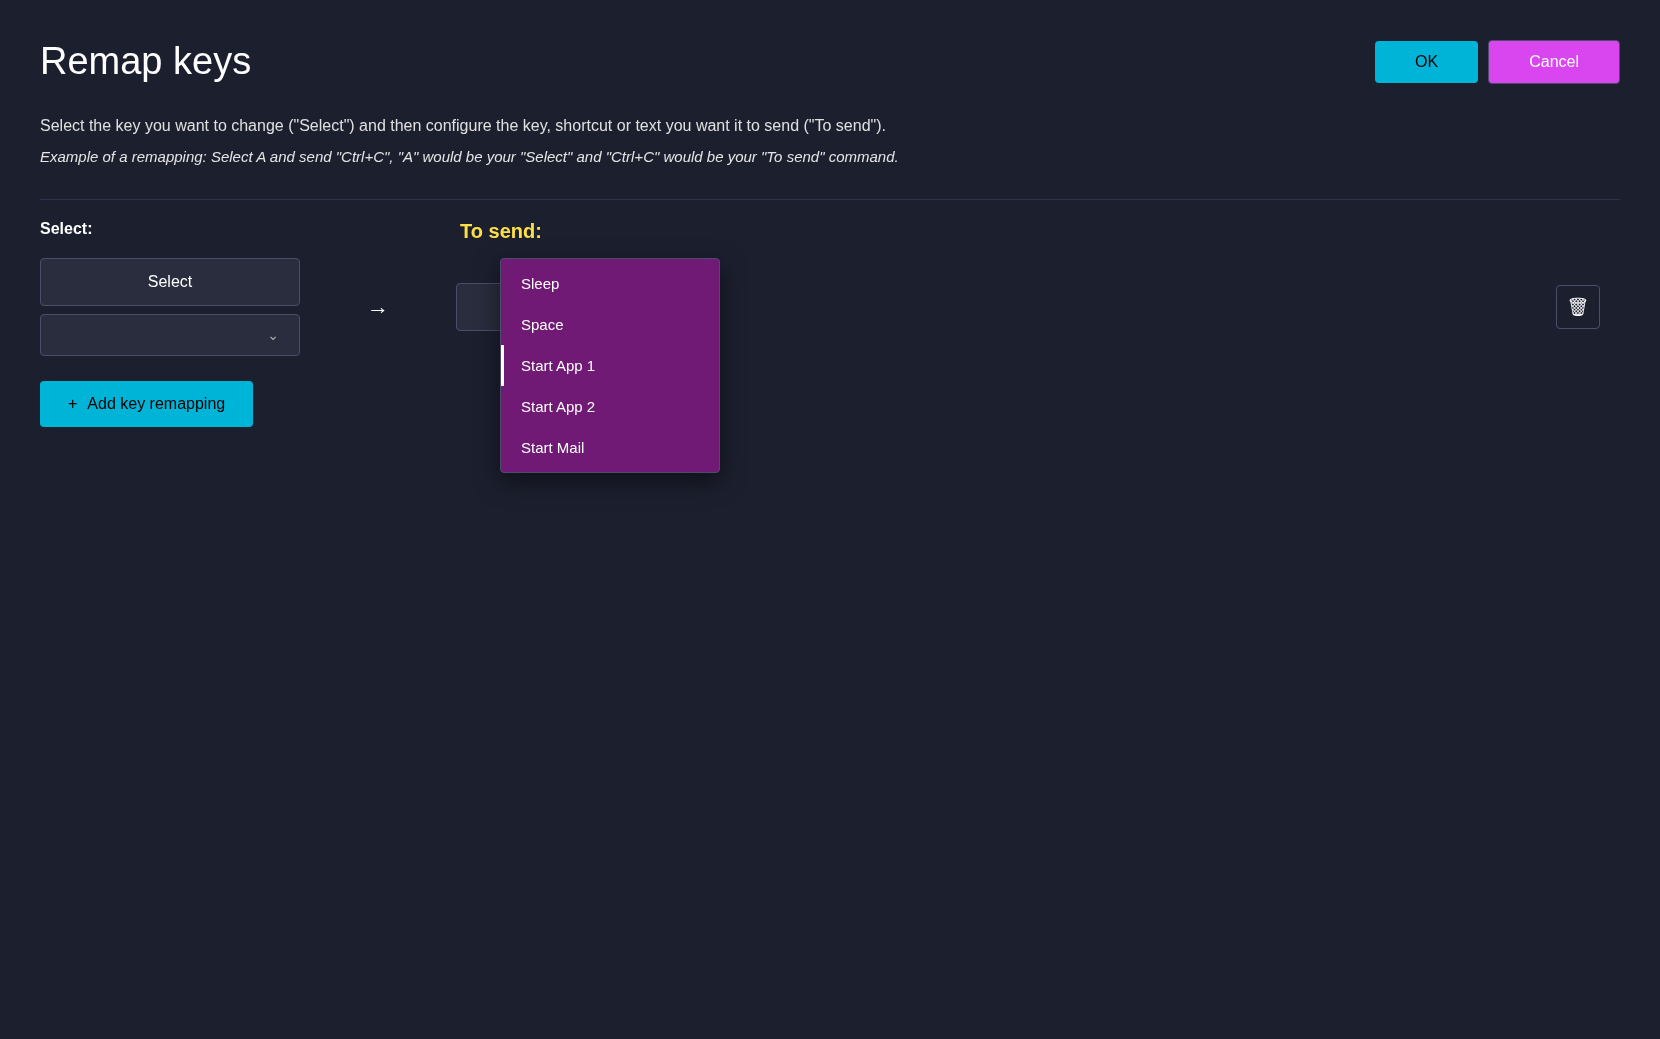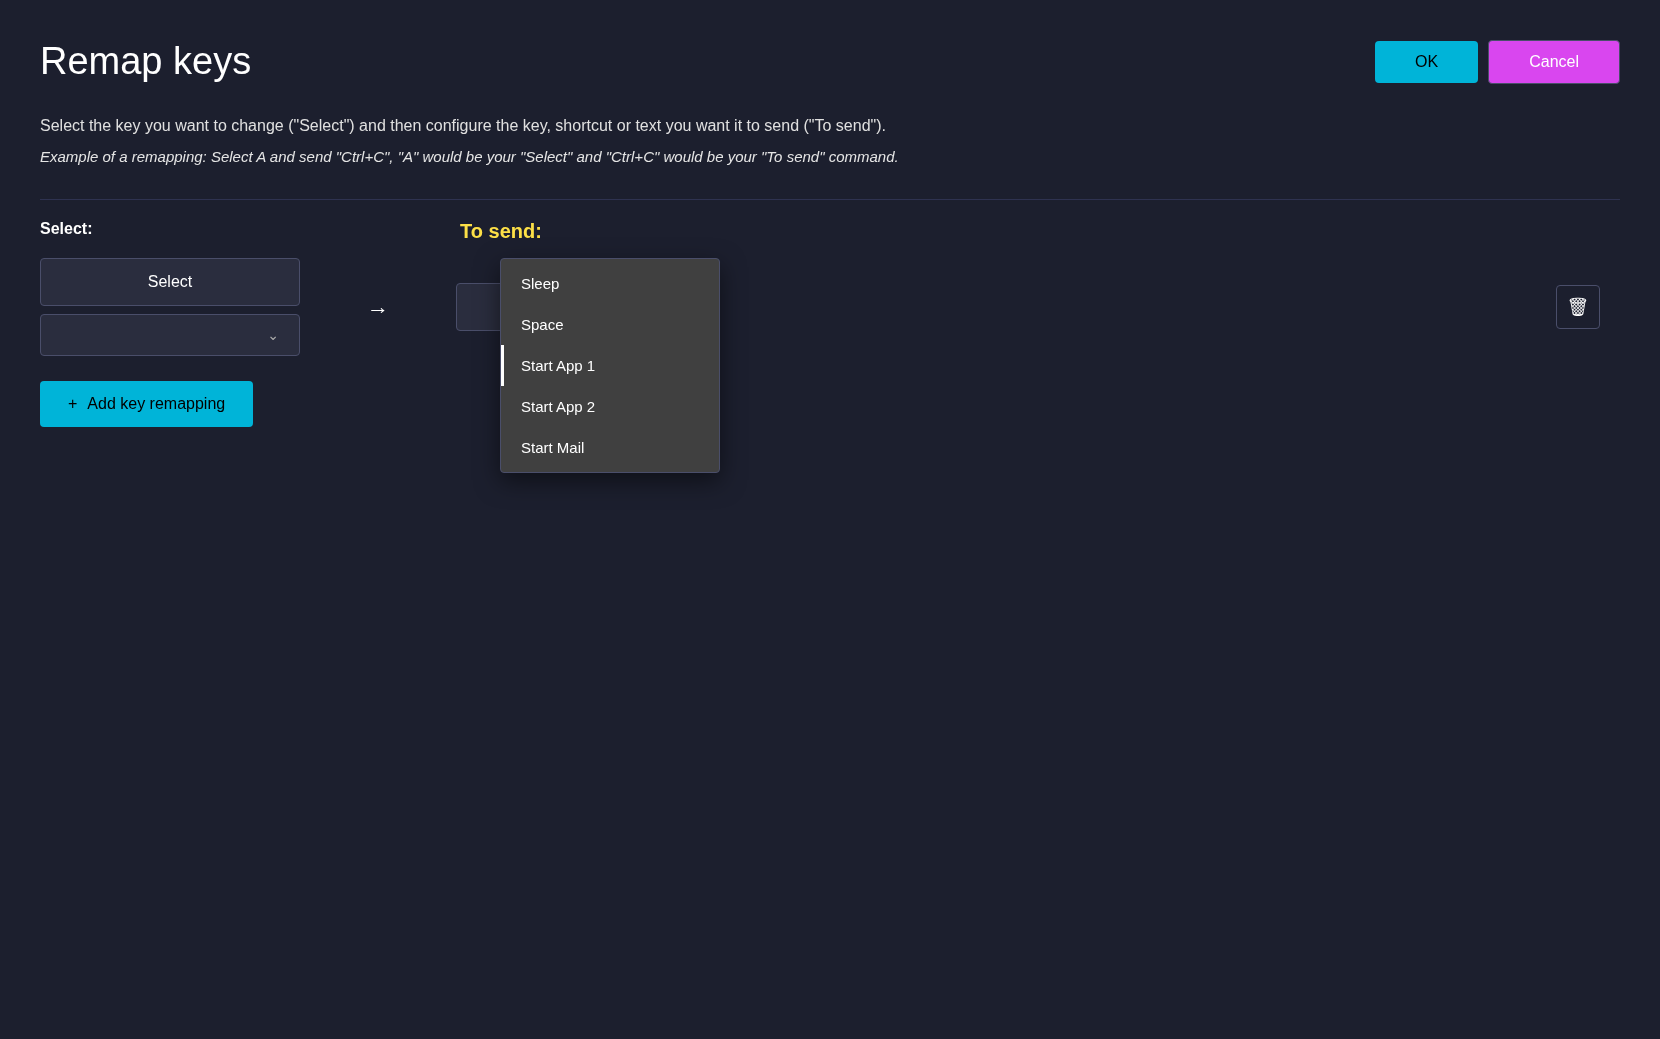--- a/index.html
+++ b/index.html
@@ -210,21 +210,21 @@
       align-items: center;
       gap: 10px;
     }
 
     
     .dropdown-menu {
       position: absolute;
       top: 0;
       left: 460px;
       width: 220px;
-      background: #404040;
+      background: #701a75;
       border: 1px solid #4a4e6a;
       border-radius: 4px;
       z-index: 100;
       padding: 4px 0;
       box-shadow: 0 8px 24px rgba(0,0,0,0.5);
     }
 
     .dropdown-item {
       padding: 12px 20px;
       font-size: 15px;

